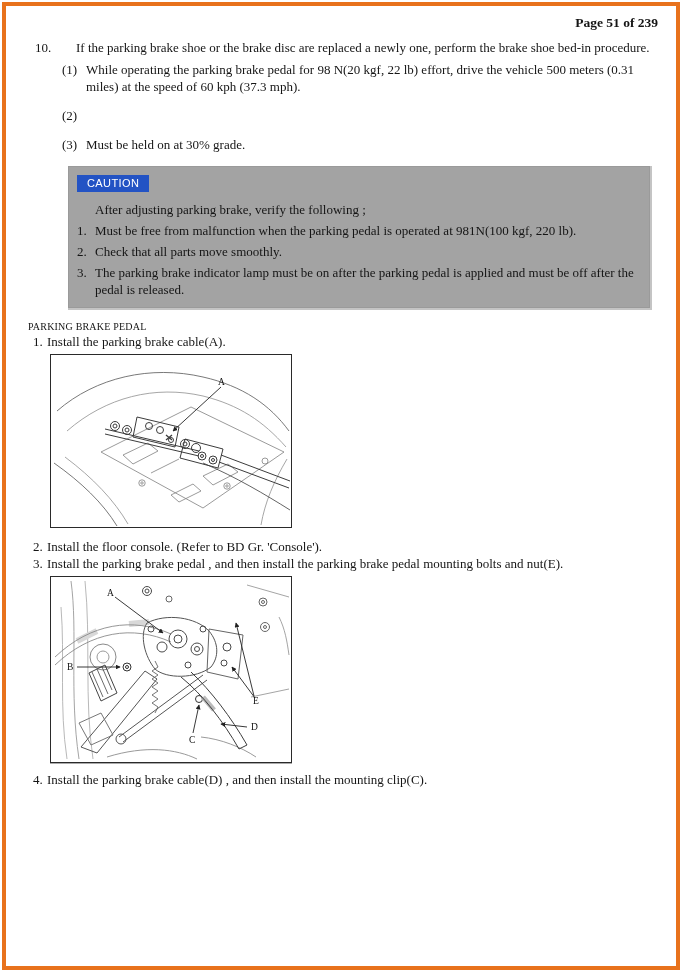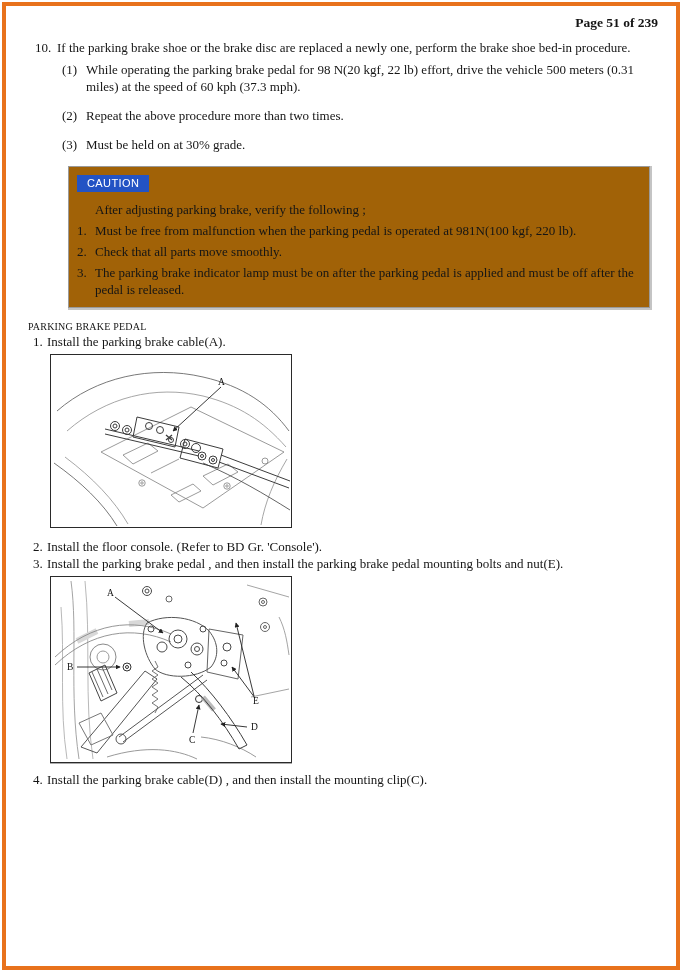--- a/index.html
+++ b/index.html
@@ -22,33 +22,33 @@
     line-height: 1.31;
   }
   .page-header {
     text-align: right;
     font-size: 13.5px;
     margin: 2px 2px 7px 0;
     font-weight: bold;
   }
   .hang { display: flex; align-items: flex-start; }
   .hang .num { flex: none; white-space: pre; }
-  .step10 { margin-left: 7px; }
+  .step10 { margin-left: 7px; gap: 19px; }
   .step10 .num { width: 22px; }
   .step10 .txt { max-width: 578px; }
   .substeps { margin: 5px 0 0 34px; }
   .substep { margin-bottom: 12px; }
   .substep .num { width: 24px; }
   .substep .txt { max-width: 568px; }
   .caution-box {
     margin: 13px 10px 0 40px;
     border: 1px solid #9a9a9a;
     box-shadow: 1px 1px 0 1px #c4c4c4;
     padding: 7px 8px 9px 6px;
-    background: #a16207;
+    background: #a3a3a3;
   }
   .caution-badge {
     display: inline-block;
     background: var(--caution-badge-bg, #2353C4);
     color: var(--caution-badge-text, #ffffff);
     font-family: "Liberation Sans", sans-serif;
     font-size: 11px;
     padding: 1px 10px 2px 10px;
     letter-spacing: 0.4px;
     margin: 0 0 7px 2px;
@@ -86,21 +86,20 @@
       <div class="txt">If the parking brake shoe or the brake disc are replaced a newly one, perform the brake shoe bed-in procedure.</div>
     </div>
 
     <div class="substeps">
       <div class="hang substep">
         <span class="num">(1)</span>
         <div class="txt">While operating the parking brake pedal for 98 N(20 kgf, 22 lb) effort, drive the vehicle 500 meters (0.31 miles) at the speed of 60 kph (37.3 mph).</div>
       </div>
       <div class="hang substep">
         <span class="num">(2)</span>
-        <div class="txt">Repeat the above procedure more than two times.</div>
       </div>
       <div class="hang substep">
         <span class="num">(3)</span>
         <div class="txt">Must be held on at 30% grade.</div>
       </div>
     </div>
 
     <div class="caution-box">
       <div class="caution-badge">CAUTION</div>
       <div class="caution-intro">After adjusting parking brake, verify the following ;</div>

